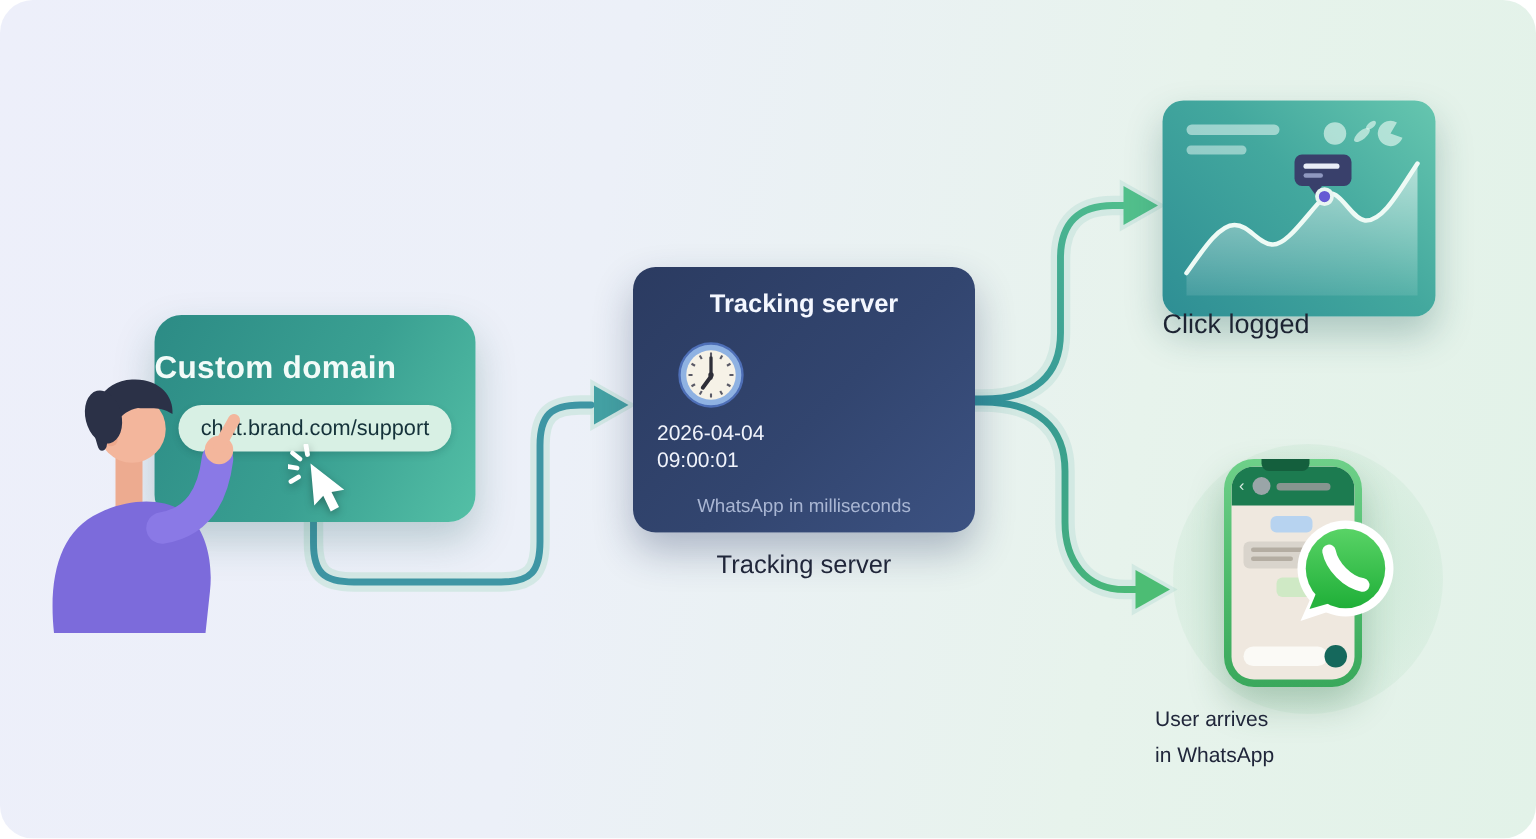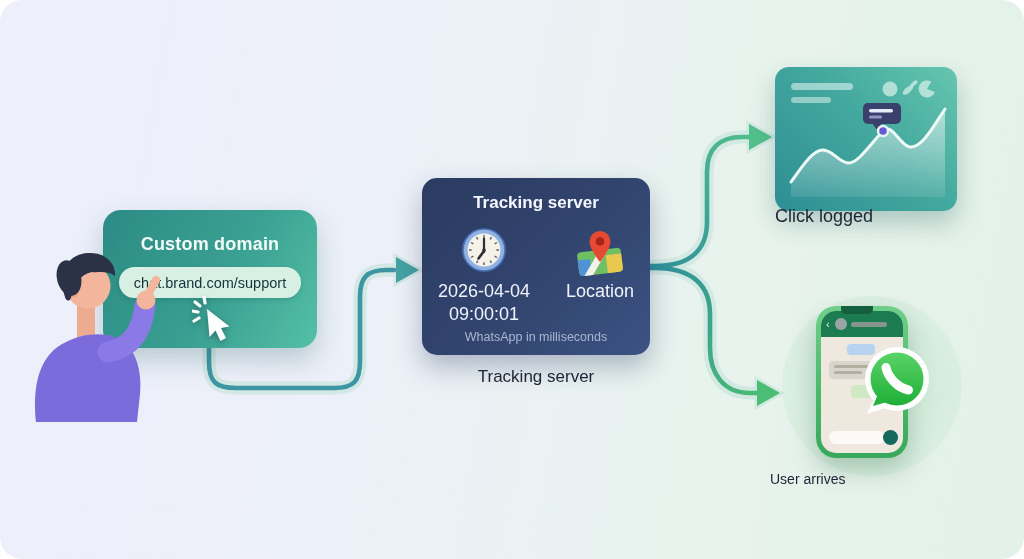--- a/index.html
+++ b/index.html
@@ -9,37 +9,37 @@
     background:linear-gradient(100deg,#edeffa 0%,#ecf0f8 38%,#e7f3ec 72%,#e2f2e8 100%);
     font-family:"Liberation Sans","DejaVu Sans",sans-serif;
   }
   .abs{position:absolute;}
   
   .custom-card{
     left:103px;top:210px;width:214px;height:138px;border-radius:18px;
     background:linear-gradient(118deg,#2c8b85 0%,#3aa092 55%,#54c0a6 100%);
     box-shadow:0 12px 26px rgba(32,90,90,.25);
   }
-  .custom-title{margin-top:24px;text-align:center;color:#f2fbf8;font-size:18px;font-weight:600;letter-spacing:.2px;}
+  .custom-title{margin-top:24px;text-align:left;color:#f2fbf8;font-size:21px;font-weight:600;letter-spacing:.2px;}
   .domain-pill{
     margin:12px auto 0;width:182px;height:31px;border-radius:16px;background:#d8f0e4;
     display:flex;align-items:center;justify-content:center;
     color:#15323a;font-size:14.5px;font-weight:500;box-shadow:0 2px 5px rgba(15,60,60,.18);
   }
   
   .track-card{
     left:422px;top:178px;width:228px;height:177px;border-radius:15px;
     background:linear-gradient(135deg,#2b3b61 0%,#32456f 55%,#3c5282 100%);
     box-shadow:0 12px 26px rgba(30,45,90,.3);
   }
   .track-title{margin-top:15px;text-align:center;color:#f4f7ff;font-size:17px;font-weight:600;}
   .track-items{display:flex;justify-content:space-between;padding:0 16px;margin-top:12px;}
   .track-col{display:flex;flex-direction:column;align-items:center;}
   .track-col .ic{height:50px;display:flex;align-items:center;justify-content:center;}
-  .track-label{margin-top:5px;color:#f0f3fb;font-size:18px;line-height:1.25;text-align:center;}
+  .track-label{margin-top:5px;color:#f0f3fb;font-size:14px;line-height:1.25;}
   .track-caption{position:absolute;bottom:11px;left:0;width:100%;text-align:center;color:#a9b6d3;font-size:12.5px;}
   .track-below{left:422px;top:367px;width:228px;text-align:center;color:#20263a;font-size:17px;font-weight:500;}
   
   .click-card{
     left:775px;top:67px;width:182px;height:144px;border-radius:14px;overflow:hidden;
     background:linear-gradient(45deg,#2e8e94 0%,#43a89e 55%,#66c6af 100%);
     box-shadow:0 12px 24px rgba(30,90,85,.28);
   }
   .click-label{left:775px;top:206px;width:182px;text-align:left;color:#1d2433;font-size:18px;font-weight:500;}
   
@@ -156,44 +156,20 @@
             <line x1="0" y1="2" x2="0" y2="-11.5" stroke="#2e2e38" stroke-width="2.2" stroke-linecap="round"></line>
             <line x1="0" y1="1" x2="-5.5" y2="8.5" stroke="#2e2e38" stroke-width="2.6" stroke-linecap="round"></line>
             <circle r="1.8" fill="#2e2e38"></circle>
           </svg>
         </div>
         <div class="track-label">
           <div>2026-04-04</div>
           <div>09:00:01</div>
         </div>
       </div>
-      <div class="track-col">
-        <div class="ic">
-          <svg width="54" height="52" viewBox="0 0 54 52">
-            <defs>
-              <clipPath id="mapClip">
-                  <rect x="-22" y="-12" width="44" height="24" rx="4" transform="translate(27,38) rotate(-7)"></rect>
-                </clipPath>
-            </defs>
-            <g transform="translate(27,38) rotate(-7)">
-              <rect x="-22" y="-12" width="44" height="24" rx="4" fill="#6fbf63"></rect>
-            </g>
-            <g clip-path="url(#mapClip)">
-              <rect x="2" y="36" width="16" height="18" fill="#4f92d6" transform="rotate(-7 10 45)"></rect>
-              <rect x="34" y="30" width="20" height="22" fill="#e8c84f" transform="rotate(-7 44 41)"></rect>
-              <rect x="20" y="20" width="7" height="36" fill="#f3f1ea" transform="rotate(30 23 38)"></rect>
-            </g>
-            <g transform="translate(27,22)">
-              <path d="M0,16 C0,16 -10.5,3 -10.5,-4.5 A10.5,10.5 0 1 1 10.5,-4.5 C10.5,3 0,16 0,16 Z" fill="#e64a33"></path>
-              <circle cy="-4.5" r="4.3" fill="#a92418"></circle>
-            </g>
-          </svg>
-        </div>
-        <div class="track-label">Location</div>
-      </div>
     </div>
     <div class="track-caption">WhatsApp in milliseconds</div>
   </div>
   <div class="abs z2 track-below">Tracking server</div>
 
   <div class="abs z2 click-card">
     <svg width="182" height="144" viewBox="0 0 182 144">
       <defs>
         <linearGradient id="areaG" x1="0" y1="0" x2="0" y2="1">
           <stop offset="0" stop-color="#ffffff" stop-opacity="0.55"></stop>
@@ -248,15 +224,16 @@
       </linearGradient>
     </defs>
     <circle cx="37" cy="33" r="32" fill="#ffffff"></circle>
     <path d="M15,50 L7,68 L28,61 Z" fill="#ffffff"></path>
     <path d="M18,48 L13,60 L27,56 Z" fill="#27b33e"></path>
     <circle cx="37" cy="33" r="26.5" fill="url(#waG)"></circle>
     <path d="M26,21.5 C28,31.5 38,42 48.5,44" fill="none" stroke="#ffffff" stroke-width="9" stroke-linecap="round"></path>
   </svg>
   <div class="abs z2 wa-label">
     <div>User arrives</div>
+    <div>in WhatsApp</div>
   </div>
 
 </div>
 
 </body></html>

